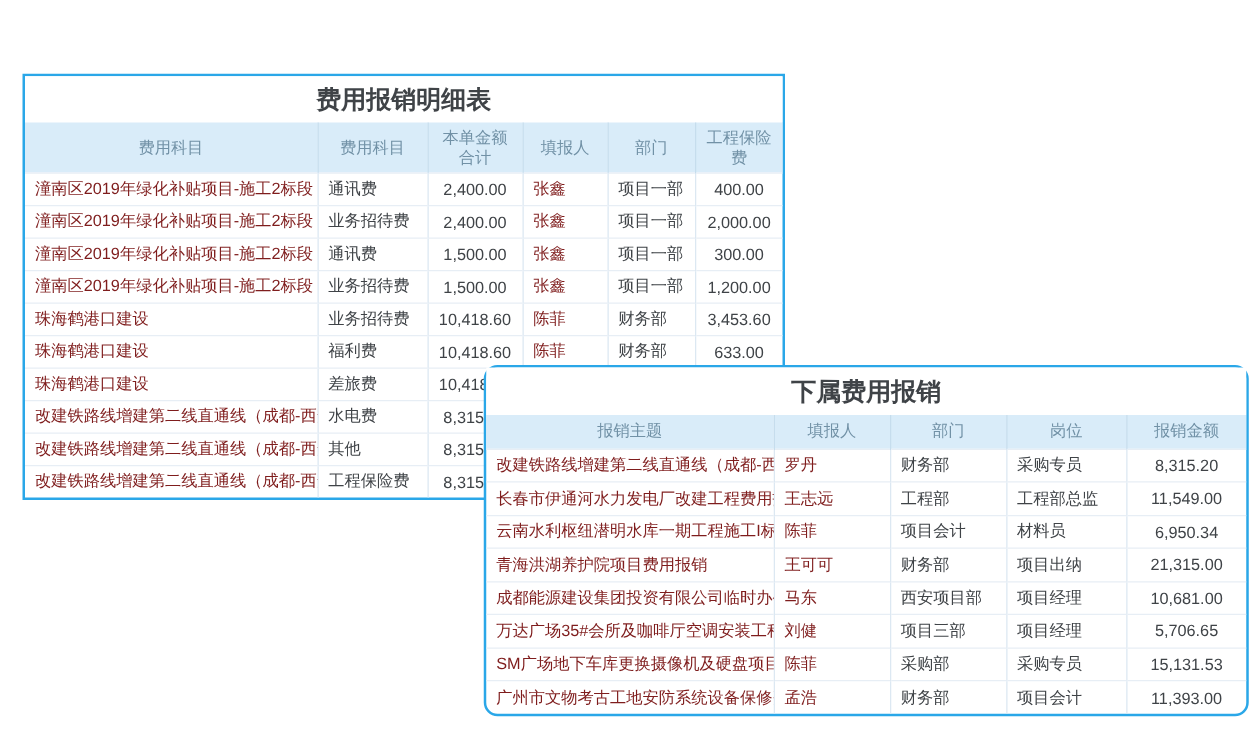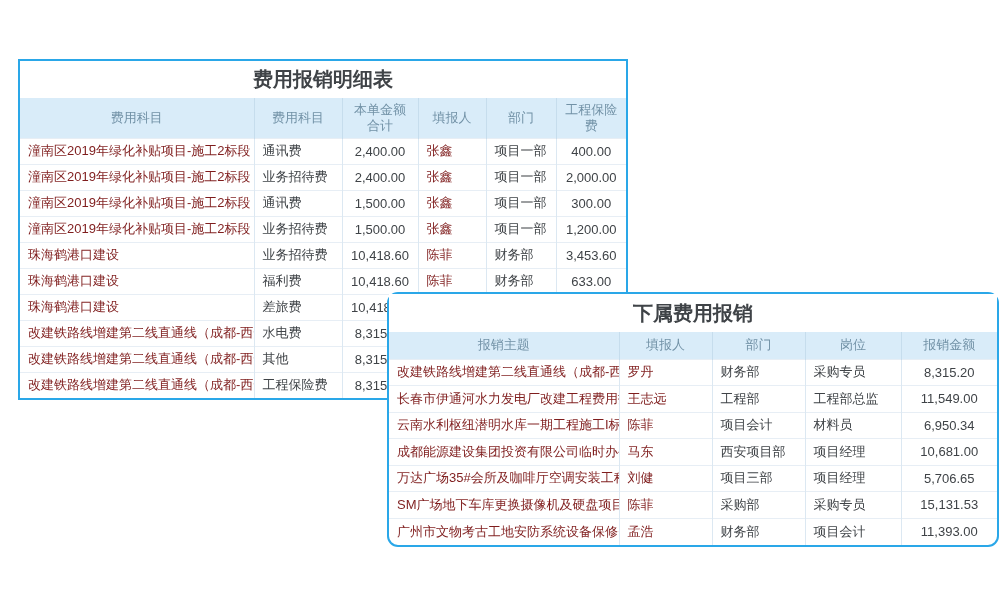--- a/index.html
+++ b/index.html
@@ -193,20 +193,27 @@
           <td class="align-right">11,549.00</td>
         </tr>
         <tr>
           <td class="align-left"><span class="cell-link">云南水利枢纽潜明水库一期工程施工I标费用报销</span></td>
           <td class="align-center"><span class="cell-link">陈菲</span></td>
           <td class="align-center">项目会计</td>
           <td class="align-center">材料员</td>
           <td class="align-right">6,950.34</td>
         </tr>
         <tr>
+          <td class="align-left"><span class="cell-link">青海洪湖养护院项目费用报销</span></td>
+          <td class="align-center"><span class="cell-link">王可可</span></td>
+          <td class="align-center">财务部</td>
+          <td class="align-center">项目出纳</td>
+          <td class="align-right">21,315.00</td>
+        </tr>
+        <tr>
           <td class="align-left"><span class="cell-link">成都能源建设集团投资有限公司临时办公场地费用报销</span></td>
           <td class="align-center"><span class="cell-link">马东</span></td>
           <td class="align-center">西安项目部</td>
           <td class="align-center">项目经理</td>
           <td class="align-right">10,681.00</td>
         </tr>
         <tr>
           <td class="align-left"><span class="cell-link">万达广场35#会所及咖啡厅空调安装工程费用报销</span></td>
           <td class="align-center"><span class="cell-link">刘健</span></td>
           <td class="align-center">项目三部</td>

